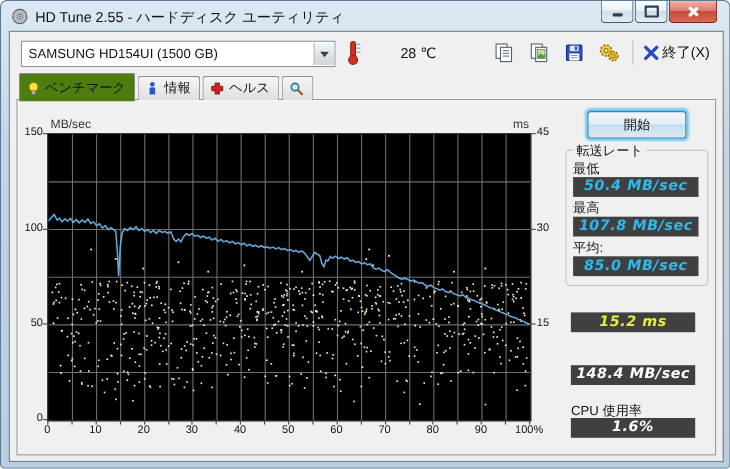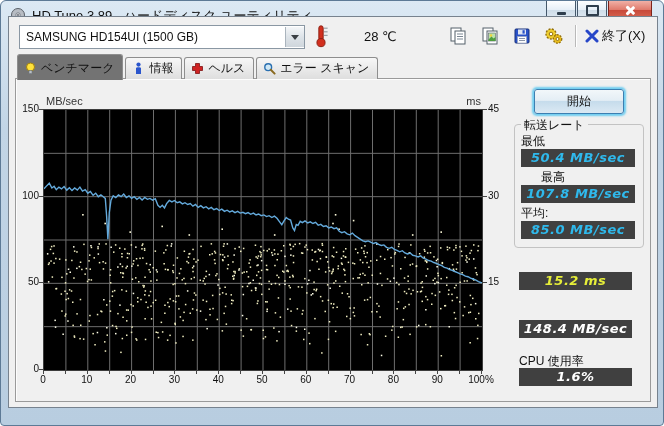--- a/index.html
+++ b/index.html
@@ -13,35 +13,35 @@
   .wb{height:19px;border:1px solid #45586b;border-top:none;border-radius:0 0 4px 4px;
     background:linear-gradient(#fdfeff,#e7eff7 45%,#cfdde9 50%,#e3edf5);display:flex;align-items:center;justify-content:center;}
   .wb.min,.wb.max{width:28px;margin-right:1px;}
   .wb.close{width:42px;background:linear-gradient(#f0b0a6,#e07b6d 45%,#c84a3a 50%,#d96a55);border-color:#7c241b;}
   .glyph-min{width:9px;height:3px;background:#2f3e4d;border-radius:1px;margin-top:6px;}
   .glyph-max{width:9px;height:7px;border:2px solid #2f3e4d;border-radius:1px;}
   .glyph-x{position:relative;width:11px;height:11px;}
   .glyph-x::before,.glyph-x::after{content:"";position:absolute;left:4.5px;top:0;width:2.5px;height:11px;background:#fff;border-radius:1px;}
   .glyph-x::before{transform:rotate(45deg);}
   .glyph-x::after{transform:rotate(-45deg);}
-  .client{position:absolute;left:8px;top:16px;width:648px;height:390px;background:#f0f0f0;outline:1px solid #77828e;}
+  .client{position:absolute;left:8px;top:28px;width:648px;height:390px;background:#f0f0f0;outline:1px solid #77828e;}
   
   .combo{position:absolute;left:10px;top:8px;width:284px;height:22px;background:#fff;border:1px solid #8a97a3;display:flex;align-items:center;}
   .combo-text{flex:1;padding-left:6px;font-size:12px;color:#111;white-space:nowrap;overflow:hidden;}
   .combo-btn{width:18px;height:20px;margin:0;background:linear-gradient(#f4f6f8,#dde3e8 50%,#cfd6dc);border-left:1px solid #aab4bd;display:flex;align-items:center;justify-content:center;}
   .arrow-down{width:0;height:0;border-left:4px solid transparent;border-right:4px solid transparent;border-top:5px solid #3a3f44;}
   .temp{position:absolute;left:327px;top:12px;font-size:13px;color:#111;margin-left:28px;}
   .tbtn{position:absolute;top:7px;width:26px;height:24px;display:flex;align-items:center;justify-content:center;cursor:default;}
   .tsep{position:absolute;left:566px;top:8px;width:1px;height:22px;background:#b9b9b9;box-shadow:1px 0 0 #fff;}
   .exit{position:absolute;left:576px;top:8px;height:22px;display:flex;align-items:center;gap:3px;font-size:13px;color:#111;}
   
   .tabstrip{position:absolute;left:8px;top:38px;height:24px;display:flex;align-items:flex-end;z-index:3;}
   .tab{display:flex;align-items:center;gap:4px;font-size:12px;color:#111;border:1px solid #8e8e8e;border-bottom:none;
     border-radius:3px 3px 0 0;padding:3px 8px 3px 6px;background:linear-gradient(#f7f7f7,#dedede);margin-right:2px;height:15px;}
-  .tab.active{background:#737373;padding-top:5px;height:17px;margin-bottom:-1px;position:relative;z-index:4;}
+  .tab.active{background:#4d7c0f;padding-top:5px;height:17px;margin-bottom:-1px;position:relative;z-index:4;}
   .tabpage{position:absolute;left:6px;top:61px;width:634px;height:322px;background:#f0f0f0;border:1px solid #9a9a9a;
     box-shadow:inset 1px 1px 0 #fdfdfd;z-index:1;}
   
   #plot{position:absolute;left:34px;top:92px;background:#000;border:1px solid #3c3c3c;z-index:2;}
   .axis-unit{position:absolute;font-size:11px;color:#333;z-index:2;}
   .ylab,.xlab{position:absolute;font-size:10px;color:#111;z-index:2;line-height:12px;}
   .ylab.left{left:2px;width:28px;text-align:right;}
   .ylab.right{left:479px;width:28px;text-align:left;}
   .xlab{width:36px;text-align:center;top:357px;}
   .xtick{position:absolute;top:353px;width:1px;height:4px;background:#444;z-index:2;}
@@ -62,21 +62,21 @@
 </head>
 <body>
 
 <div class="window">
   <div class="titlebar">
     <svg class="app-icon" viewBox="0 0 16 16">
       <circle cx="8" cy="8" r="6.5" fill="#b7bcc3" stroke="#5a6068"></circle>
       <circle cx="8" cy="8" r="2.2" fill="#e8eaee" stroke="#7a8088"></circle>
       <circle cx="8" cy="8" r="0.9" fill="#5a6068"></circle>
     </svg>
-    <span class="title-text">HD Tune 3.89 - ハードディスク ユーティリティ</span>
+    <span class="title-text">HD Tune 2.55 - ハードディスク ユーティリティ</span>
     <div class="winbtns">
       <div class="wb min">
           <span class="glyph-min"></span>
         </div>
       <div class="wb max">
           <span class="glyph-max"></span>
         </div>
       <div class="wb close">
           <span class="glyph-x"></span>
         </div>
@@ -163,21 +163,20 @@
         <svg width="13" height="13" viewBox="0 0 13 13">
           <path d="M4.5 1.5 h4 v3 h3 v4 h-3 v3 h-4 v-3 h-3 v-4 h3 Z" fill="#cf2222" stroke="#7e1212" stroke-width="0.8"></path>
         </svg>
         <span>ヘルス</span>
       </div>
       <div class="tab">
         <svg width="13" height="13" viewBox="0 0 13 13">
           <circle cx="5.2" cy="5.2" r="3.4" fill="#cfe8f6" stroke="#2a6fb0" stroke-width="1.4"></circle>
           <line x1="7.8" y1="7.8" x2="11.6" y2="11.6" stroke="#8a6a20" stroke-width="2" stroke-linecap="round"></line>
         </svg>
-        <span>エラー スキャン</span>
       </div>
     </div>
 
     <div class="tabpage"></div>
 
     <div class="axis-unit" style="left:37px;top:78px;">MB/sec</div>
     <div class="axis-unit" style="left:440px;top:78px;width:32px;text-align:right;">ms</div>
     <svg id="plot" width="438" height="260" viewBox="0 0 438 260">
         <rect x="0" y="0" width="438" height="260" fill="#000000"></rect>
         <line x1="21.9" y1="0" x2="21.9" y2="260" stroke="#6e6e6e" stroke-width="1"></line>
@@ -939,21 +938,21 @@
         <rect x="396.4" y="121.3" width="1.6" height="1.6" fill="#fbf8d8"></rect>
         <polyline points="0.0,78.9 3.1,75.4 5.3,73.1 7.9,78.0 10.1,76.3 12.3,79.7 14.9,77.1 17.5,78.9 20.1,76.6 22.8,80.1 25.4,77.7 28.0,80.6 30.7,78.0 33.3,80.1 35.9,77.1 38.5,81.1 41.2,79.7 43.8,83.2 46.4,81.5 49.1,85.3 51.7,83.2 54.3,86.7 56.9,84.9 59.6,87.0 61.3,88.4 62.6,105.7 63.9,129.1 65.3,102.3 67.0,90.1 69.2,85.8 71.8,87.5 74.5,84.9 77.1,86.7 79.7,84.1 82.3,87.5 85.0,85.8 87.6,88.4 90.2,86.7 92.9,89.3 95.5,87.5 98.1,90.1 100.7,87.5 103.4,89.3 106.0,88.4 108.6,90.1 111.3,88.7 113.9,95.3 116.1,97.4 118.3,95.3 120.5,97.9 122.6,93.6 125.3,90.5 127.9,91.9 130.5,90.5 133.2,92.7 135.8,91.9 138.4,93.9 141.0,92.7 143.7,94.5 146.3,93.6 148.9,96.2 151.5,94.5 154.2,97.4 156.8,95.7 159.4,97.9 162.1,96.7 164.7,98.8 167.3,97.4 169.9,99.7 172.6,98.5 175.2,100.5 177.8,99.1 180.5,101.4 183.1,100.2 185.7,101.9 188.3,100.9 191.0,102.6 193.6,101.4 196.2,103.1 198.9,102.3 201.5,103.7 204.1,102.6 206.7,104.3 209.4,103.1 212.0,104.9 214.6,104.0 217.2,105.7 219.9,104.9 222.5,106.6 225.1,105.7 227.8,107.5 230.4,106.1 233.0,108.3 235.6,111.8 237.8,114.7 240.0,110.9 242.2,107.5 244.4,109.2 246.6,110.1 248.8,117.9 250.5,120.5 252.3,114.4 254.0,115.3 256.2,111.3 258.4,112.7 261.0,110.9 263.7,113.0 266.3,111.8 268.9,113.5 271.6,112.3 274.2,115.3 276.8,114.4 279.4,116.5 282.1,115.8 284.7,117.9 287.3,117.0 290.0,118.7 292.6,117.9 295.2,121.3 297.8,122.7 300.5,121.7 303.1,123.9 305.7,124.8 308.4,123.1 311.0,125.7 313.6,127.4 316.2,129.1 318.9,130.9 321.5,131.7 324.1,130.9 326.7,132.1 329.4,133.5 332.0,132.6 334.6,134.3 337.3,135.5 339.9,134.9 342.5,137.3 345.1,138.3 347.8,137.3 350.4,139.5 353.0,140.4 355.7,141.8 358.3,140.7 360.9,143.0 363.5,143.9 366.2,143.0 368.8,145.3 371.4,145.9 374.1,147.0 376.7,145.9 379.3,148.2 381.9,149.1 384.6,150.5 387.2,151.1 389.8,152.5 392.4,153.4 395.1,154.6 397.7,155.7 400.3,157.4 403.0,158.1 405.6,159.5 408.2,160.3 410.8,161.5 413.5,162.6 416.1,163.8 418.7,164.7 421.4,166.1 424.0,166.7 426.6,168.1 429.2,169.0 431.9,170.2 434.5,171.6 436.7,172.5 438.0,172.6" fill="none" stroke="#64aadc" stroke-width="1.4"></polyline>
       </svg>
 
     <div class="startbtn">開始</div>
 
     <div class="group">
       <span class="legend">転送レート</span>
       <div class="flabel" style="left:6px;top:8px;">最低</div>
       <div class="lcd c-cyan" style="left:6px;top:24px;width:114px;">50.4 MB/sec</div>
-      <div class="flabel" style="left:6px;top:44px;margin-left:20px;">最高</div>
+      <div class="flabel" style="left:6px;top:44px;">最高</div>
       <div class="lcd c-cyan" style="left:6px;top:60px;width:114px;">107.8 MB/sec</div>
       <div class="flabel" style="left:6px;top:80px;text-align:right;">平均:</div>
       <div class="lcd c-cyan" style="left:6px;top:96px;width:114px;">85.0 MB/sec</div>
     </div>
 
     <div class="lcd c-yellow" style="left:510px;top:255px;width:113px;">15.2 ms</div>
     <div class="lcd c-white" style="left:510px;top:303px;width:113px;">148.4 MB/sec</div>
     <div class="flabel" style="left:510px;top:336px;">CPU 使用率</div>
     <div class="lcd c-white" style="left:510px;top:351px;width:113px;">1.6%</div>
   <div class="ylab left" style="top:86px;">150</div>

